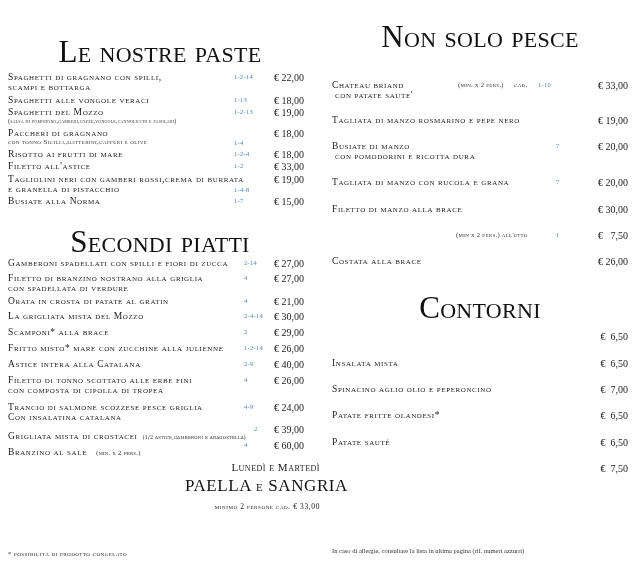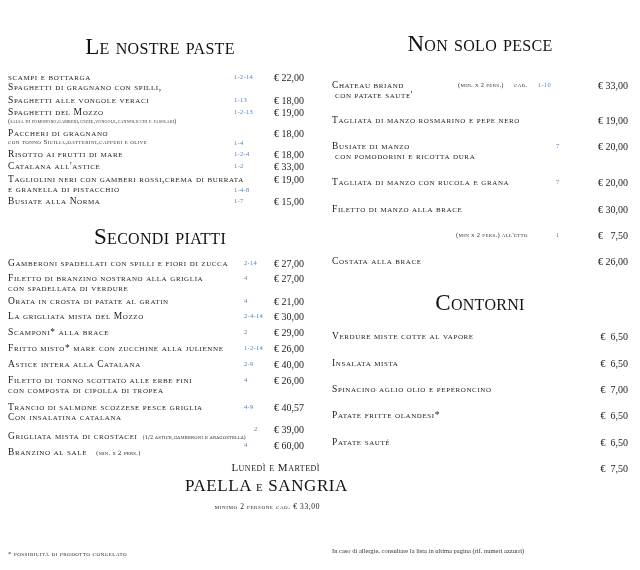--- a/index.html
+++ b/index.html
@@ -4,21 +4,21 @@
 <style>
   html, body { margin:0; padding:0; background:#ffffff; }
   body { width:640px; height:570px; position:relative; overflow:hidden;
          font-family:"DejaVu Serif", "Liberation Serif", serif; color:#1a1a1a; }
   .col { position:absolute; top:0; }
   .col-left { left:0; width:320px; }
   .col-right { left:320px; width:320px; }
   .section-title { position:absolute; left:0; width:100%; text-align:center;
     font-family:"Liberation Serif", serif; font-variant:small-caps; font-size:21px;
     color:#111; letter-spacing:0.3px; }
-  .big-title { font-size:23px; }
+  .big-title { font-size:31px; }
   .item { position:absolute; left:8px; width:296px; }
   .col-right .item { left:12px; width:296px; }
   .name { font-family:"Liberation Serif", serif; font-variant:small-caps; font-size:9.5px;
     letter-spacing:0.6px; color:#222; line-height:10px; display:block; width:228px; white-space:nowrap; }
   .sub { font-family:"Liberation Serif", serif; font-variant:small-caps; font-size:7px;
     letter-spacing:0.4px; color:#333; line-height:9px; display:block; white-space:nowrap; }
   .note { font-size:6px; font-variant:small-caps; letter-spacing:0.2px; }
   .code { position:absolute; font-family:"Liberation Serif", serif; font-size:6.5px; color:#4a86c8; letter-spacing:0.3px; }
   .price { position:absolute; right:0; top:0; font-family:"Liberation Serif", serif; font-size:10px; color:#222; white-space:pre; }
   .promo { position:absolute; left:0; width:320px; text-align:right; font-family:"Liberation Serif", serif; }
@@ -29,22 +29,22 @@
   .footnote { position:absolute; left:8px; top:550px; font-family:"Liberation Serif", serif; font-variant:small-caps; font-size:6.5px; letter-spacing:0.5px; color:#222; }
   .allergy { position:absolute; left:332px; top:547px; font-family:"Liberation Serif", serif; font-size:6.5px; color:#333; }
 </style>
 </head>
 <body>
 
 <div class="col col-left">
   <div class="section-title big-title" style="top:34px">Le nostre paste</div>
 
   <div class="item" style="top:72px">
+    <span class="name">Spaghetti di gragnano con spilli,</span>
     <span class="name">scampi e bottarga</span>
-    <span class="name">Spaghetti di gragnano con spilli,</span>
     <span class="code" style="left:226px;top:1px">1-2-14</span>
     <span class="price">€ 22,00</span>
   </div>
   <div class="item" style="top:95px">
     <span class="name">Spaghetti alle vongole veraci</span>
     <span class="code" style="left:226px;top:1px">1-13</span>
     <span class="price">€ 18,00</span>
   </div>
   <div class="item" style="top:107px">
     <span class="name">Spaghetti del Mozzo</span>
@@ -57,21 +57,21 @@
     <span class="sub">con tonno Sicilia,datterini,capperi e olive</span>
     <span class="code" style="left:226px;top:11px">1-4</span>
     <span class="price">€ 18,00</span>
   </div>
   <div class="item" style="top:149px">
     <span class="name">Risotto ai frutti di mare</span>
     <span class="code" style="left:226px;top:1px">1-2-4</span>
     <span class="price">€ 18,00</span>
   </div>
   <div class="item" style="top:161px">
-    <span class="name">Catalana all'astice</span>
+    <span class="name">Filetto all'astice</span>
     <span class="code" style="left:226px;top:1px">1-2</span>
     <span class="price">€ 33,00</span>
   </div>
   <div class="item" style="top:174px">
     <span class="name">Tagliolini neri con gamberi rossi,crema di burrata</span>
     <span class="name">e granella di pistacchio</span>
     <span class="code" style="left:226px;top:12px">1-4-8</span>
     <span class="price">€ 19,00</span>
   </div>
   <div class="item" style="top:196px">
@@ -121,21 +121,21 @@
   <div class="item" style="top:375px">
     <span class="name">Filetto di tonno scottato alle erbe fini</span>
     <span class="name">con composta di cipolla di tropea</span>
     <span class="code" style="left:236px;top:1px">4</span>
     <span class="price">€ 26,00</span>
   </div>
   <div class="item" style="top:402px">
     <span class="name">Trancio di salmone scozzese pesce griglia</span>
     <span class="name">Con insalatina catalana</span>
     <span class="code" style="left:236px;top:1px">4-9</span>
-    <span class="price">€ 40,57</span>
+    <span class="price">€ 24,00</span>
   </div>
   <div class="item" style="top:424px">
     <span class="name" style="width:auto;display:inline">Grigliata mista di crostacei</span>
     <span class="note" style="font-size:5px">(1/2 astice,gamberoni e aragostella)</span>
     <span class="code" style="left:246px;top:1px">2</span>
     <span class="price">€ 39,00</span>
   </div>
   <div class="item" style="top:440px">
     <span class="name" style="width:auto;display:inline">Branzino al sale</span>
     <span class="note" style="margin-left:4px">(min. x 2 pers.)</span>
@@ -148,21 +148,21 @@
     <span>PAELLA</span>
     <span class="small">e</span>
     <span>SANGRIA</span>
   </div>
   <div class="promo promo-min">minimo 2 persone cad. € 33,00</div>
 
   <div class="footnote">* possibilità di prodotto congelato</div>
 </div>
 
 <div class="col col-right">
-  <div class="section-title big-title" style="top:31px">Non solo pesce</div>
+  <div class="section-title big-title" style="top:19px">Non solo pesce</div>
 
   <div class="item" style="top:80px">
     <span class="name">Chateau briand</span>
     <span class="name" style="padding-left:3px">con patate saute'</span>
     <span class="code note" style="left:126px;top:1px;color:#333">(min. x 2 pers.)</span>
     <span class="code note" style="left:182px;top:1px;color:#333">cad.</span>
     <span class="code" style="left:206px;top:1px">1-10</span>
     <span class="price">€ 33,00</span>
   </div>
   <div class="item" style="top:115px">
@@ -190,21 +190,20 @@
     <span class="price">€   7,50</span>
   </div>
   <div class="item" style="top:256px">
     <span class="name">Costata alla brace</span>
     <span class="price">€ 26,00</span>
   </div>
 
   <div class="section-title big-title" style="top:290px">Contorni</div>
 
   <div class="item" style="top:331px">
-    <span class="name">Verdure miste cotte al vapore</span>
     <span class="price">€  6,50</span>
   </div>
   <div class="item" style="top:358px">
     <span class="name">Insalata mista</span>
     <span class="price">€  6,50</span>
   </div>
   <div class="item" style="top:384px">
     <span class="name">Spinacino aglio olio e peperoncino</span>
     <span class="price">€  7,00</span>
   </div>

